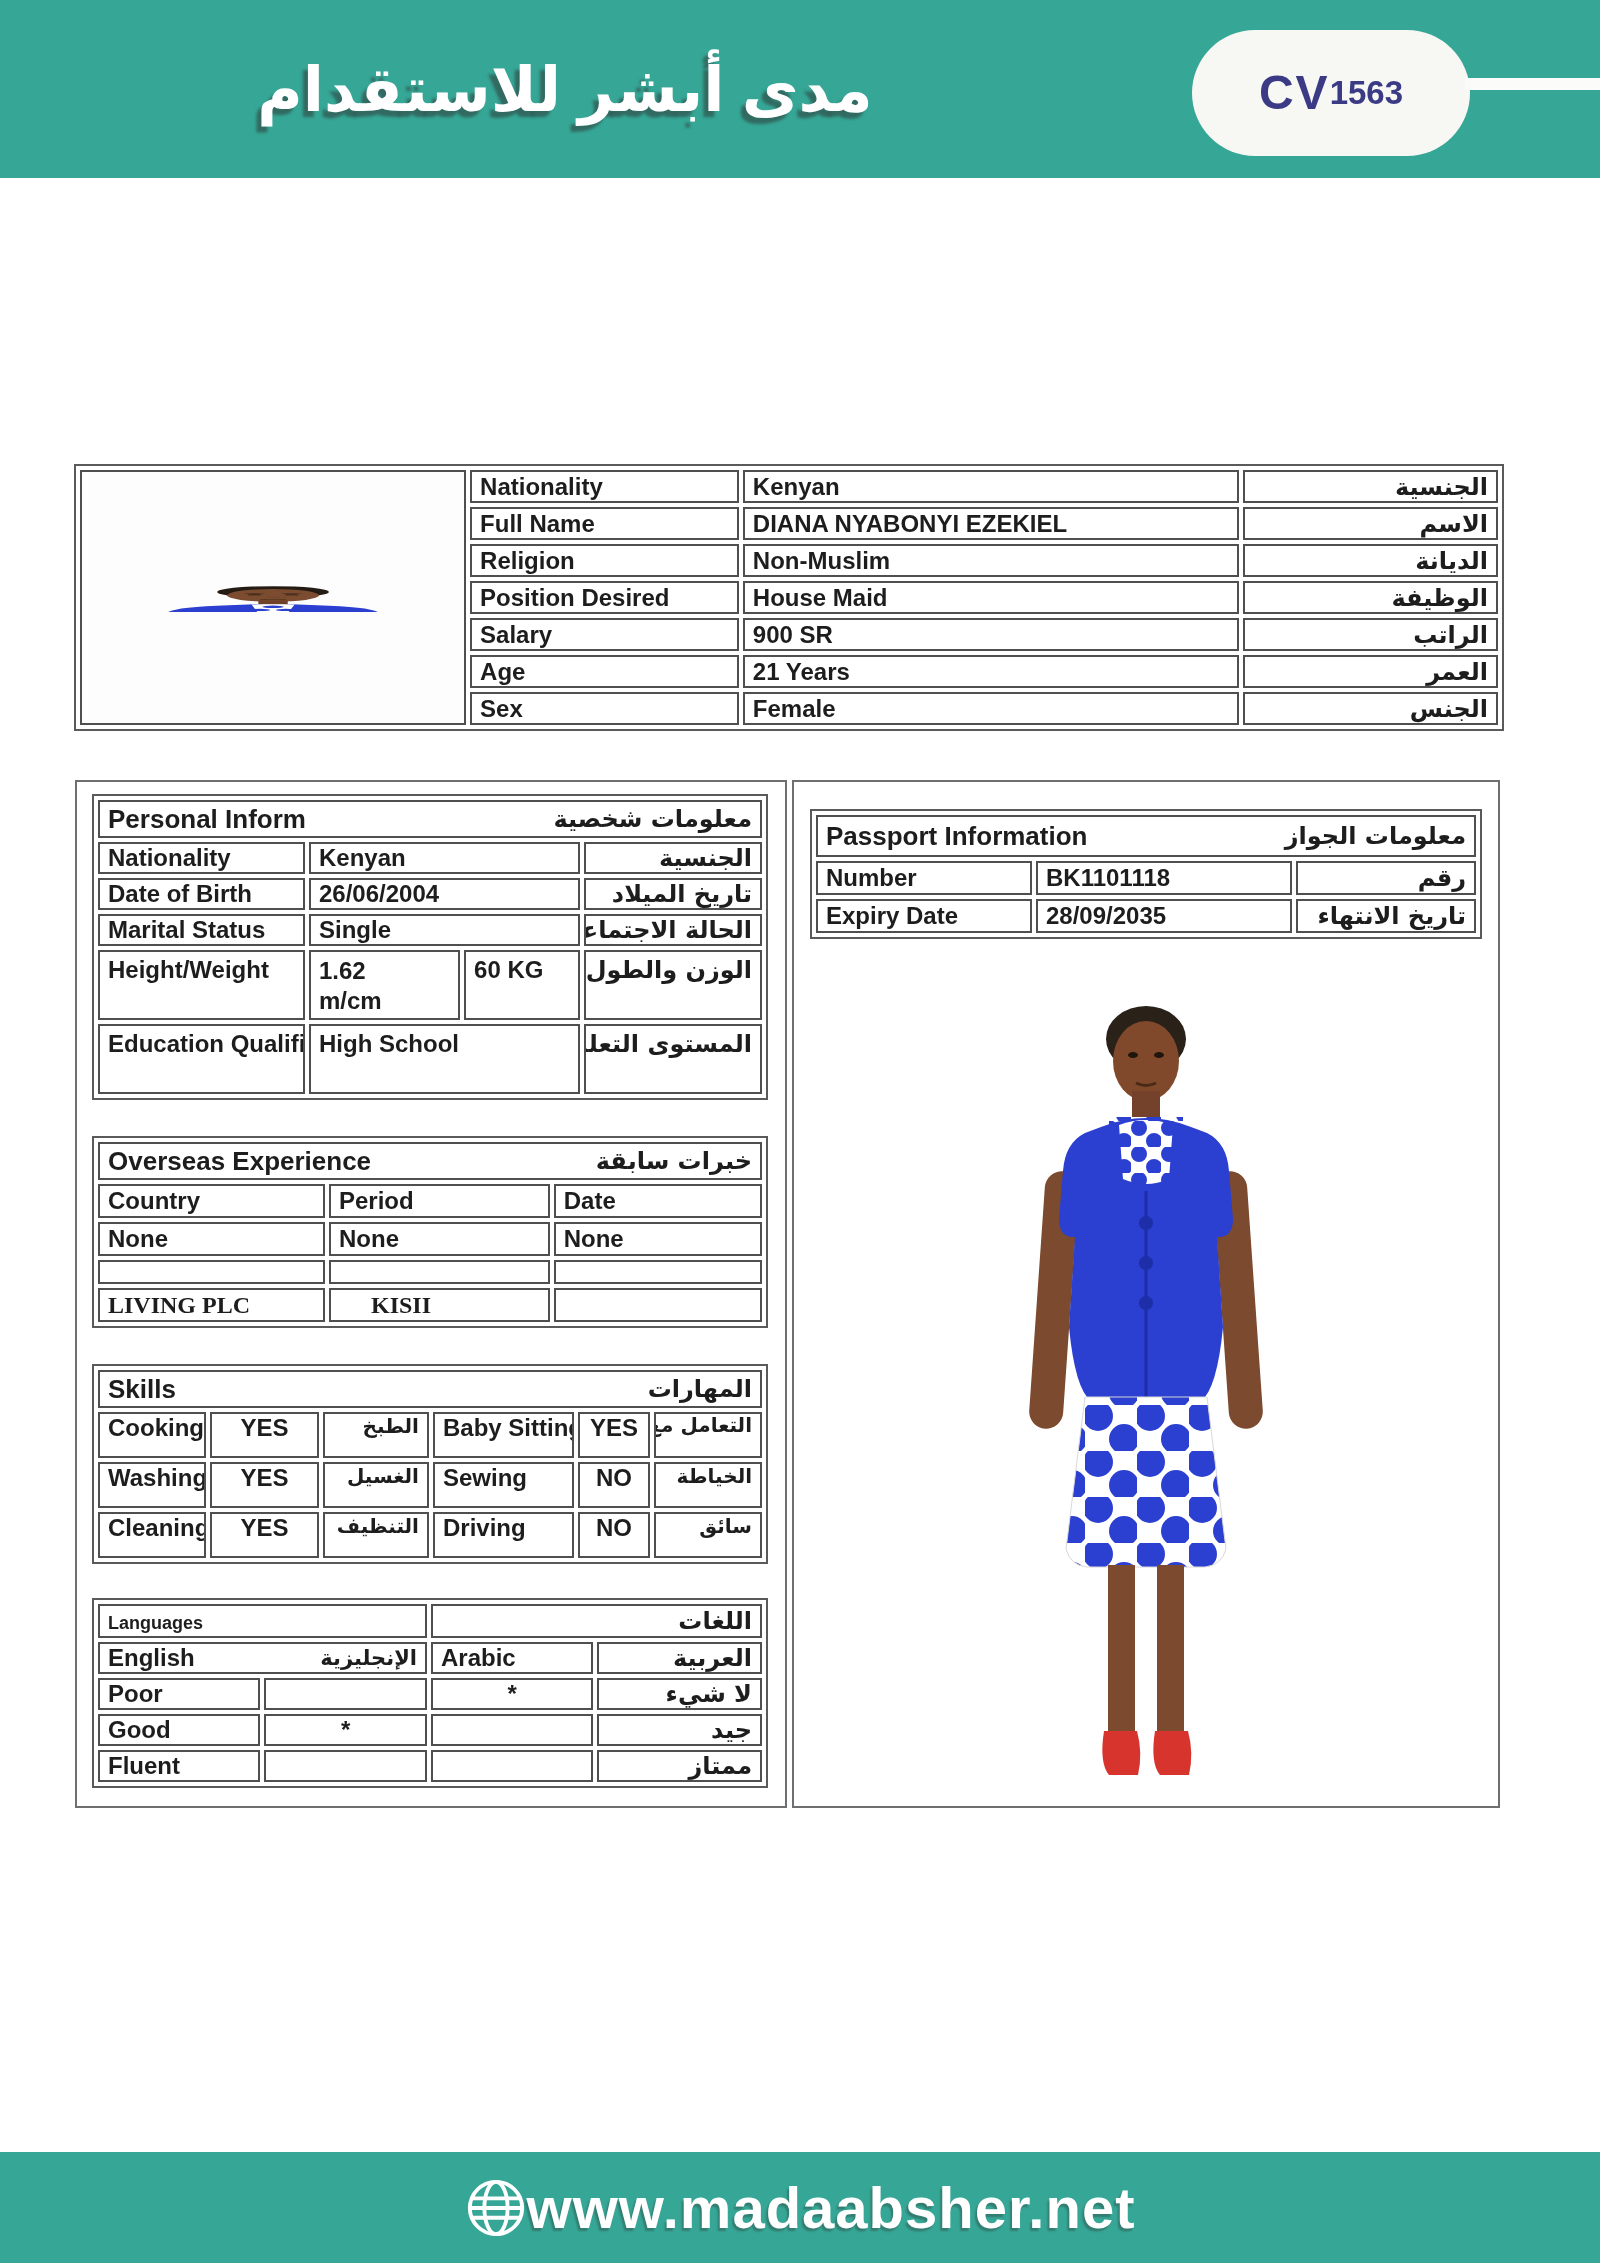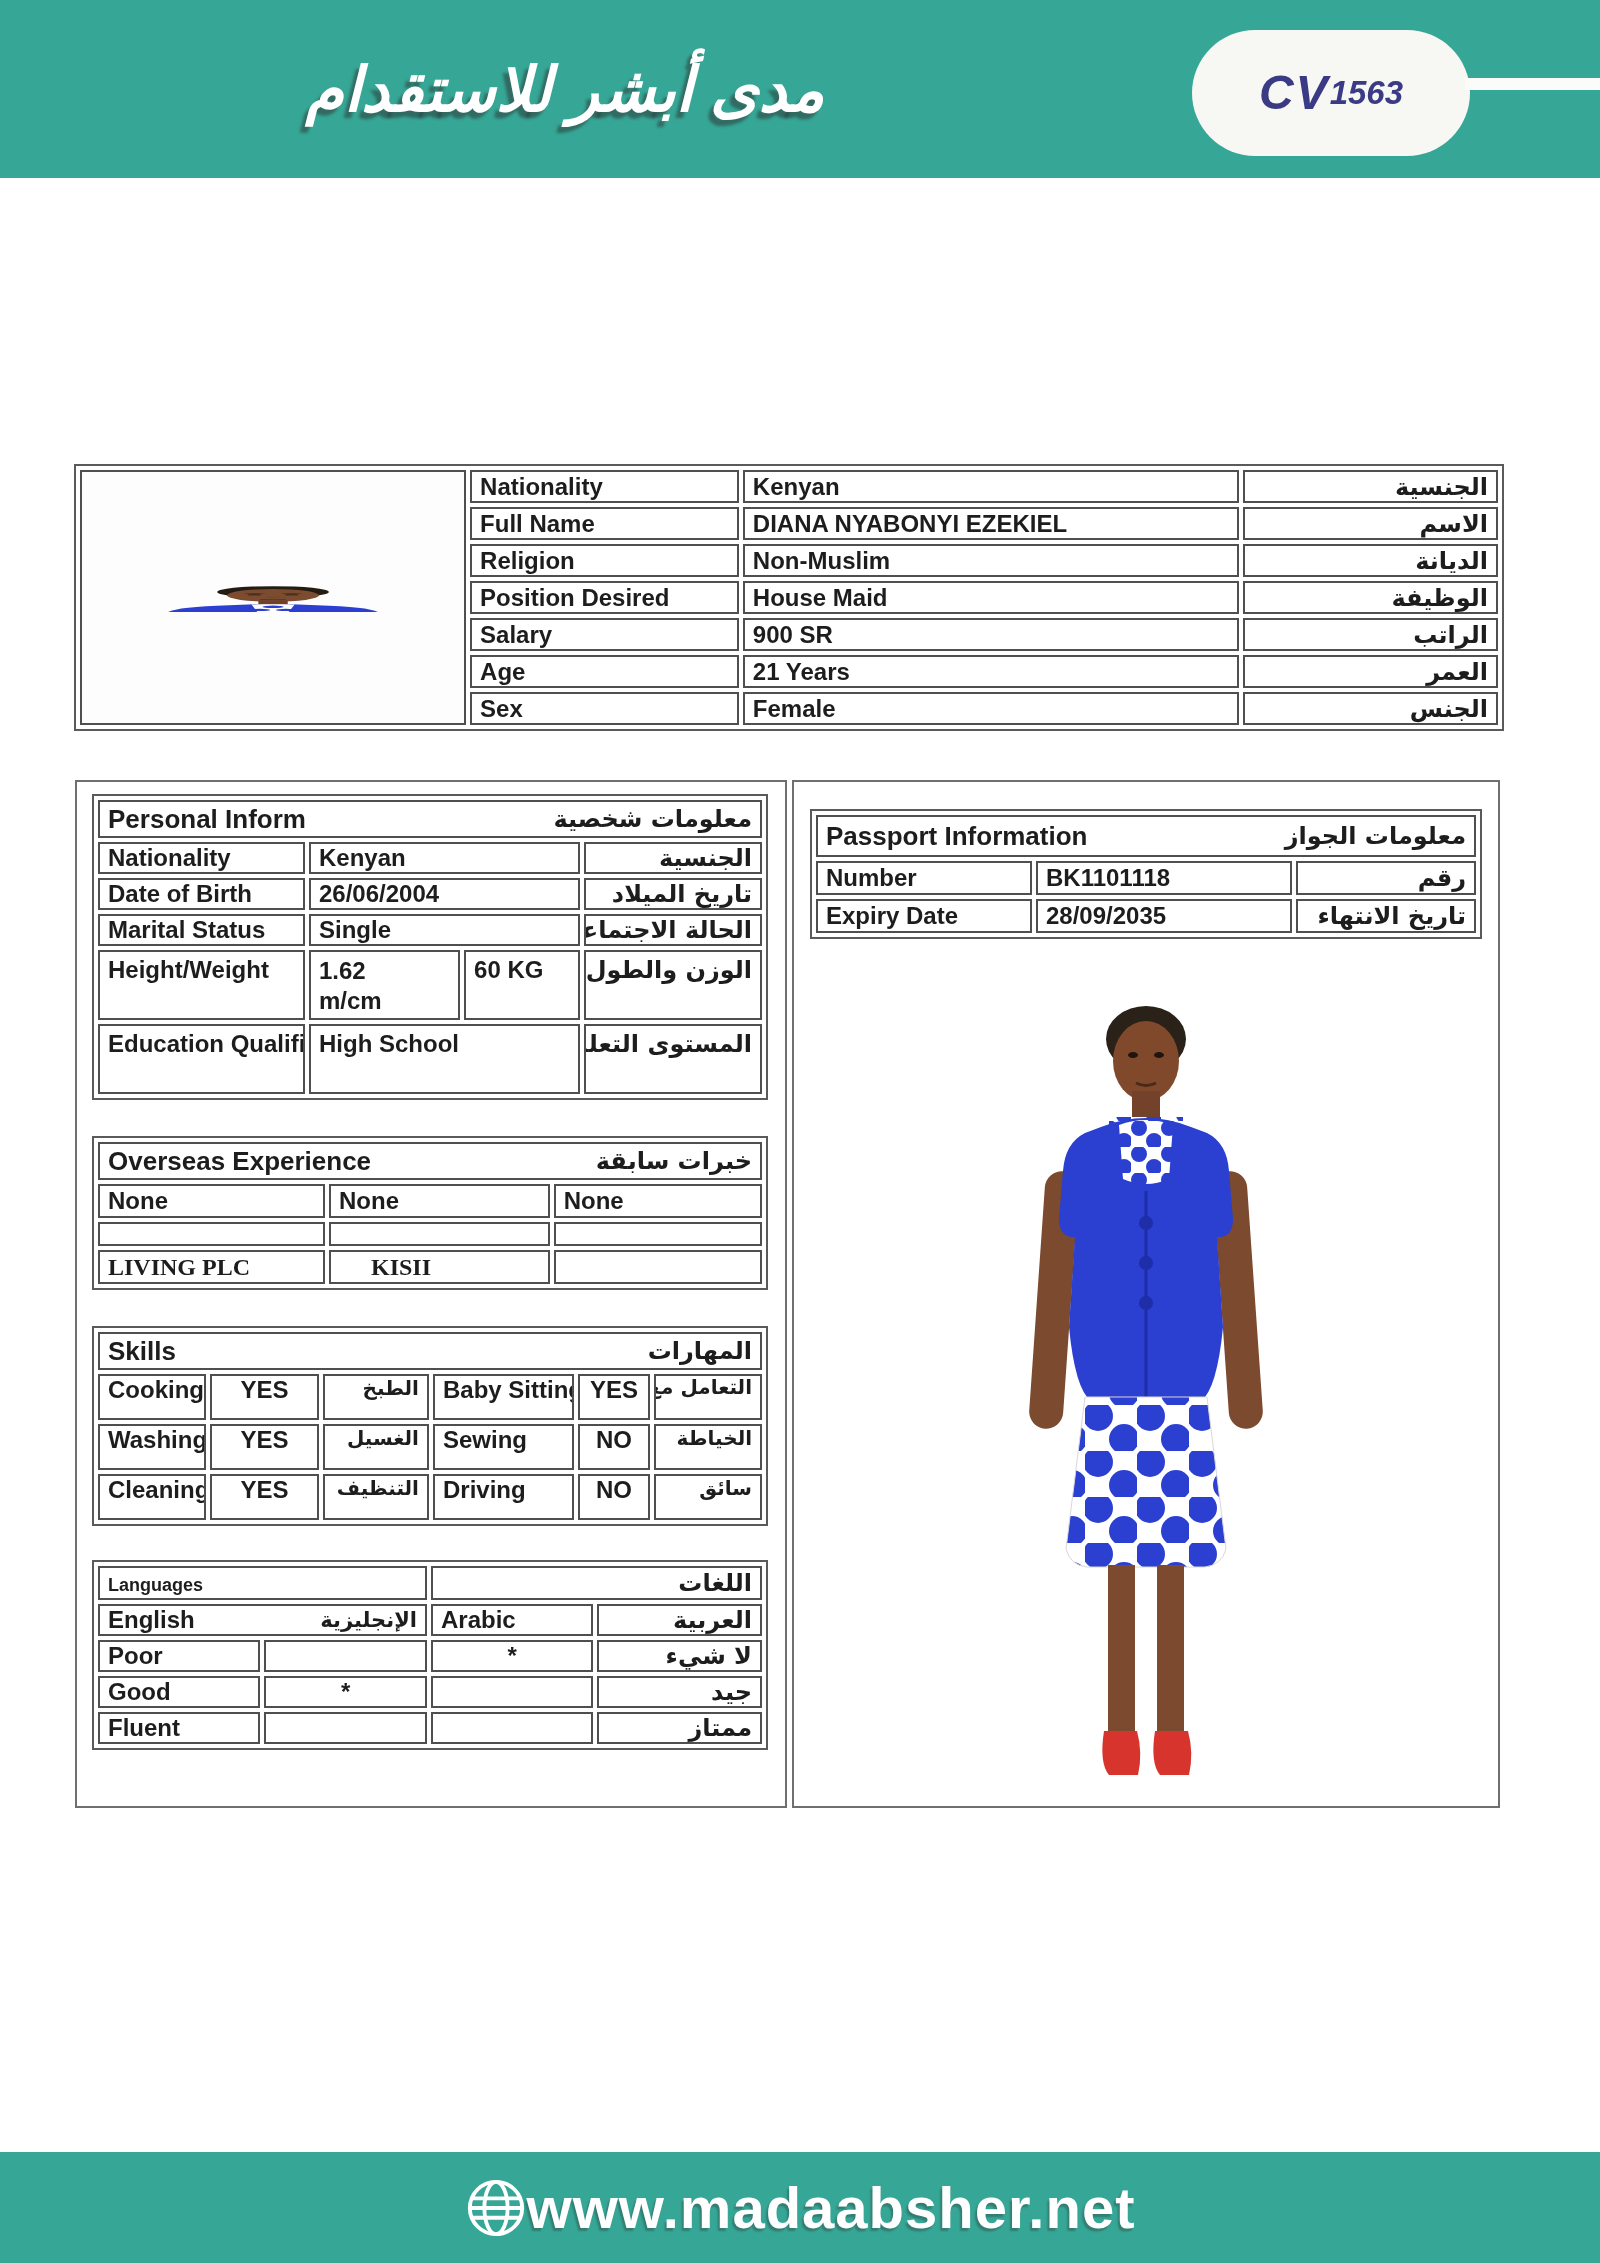--- a/index.html
+++ b/index.html
@@ -1,20 +1,20 @@
 <!DOCTYPE html>
 <html><head>
 <meta charset="utf-8">
 <style>
   html,body{margin:0;padding:0;background:#ffffff;}
   .page{position:relative;width:1600px;height:2263px;background:#ffffff;overflow:hidden;
         font-family:"Liberation Sans","DejaVu Sans",sans-serif;color:#1d1d1d;}
 
   
-  .banner{position:absolute;left:0;top:0;width:1600px;height:178px;background:#36a796;font-style:italic;}
+  .banner{position:absolute;left:0;top:0;width:1600px;height:178px;background:#36a796;}
   .banner-title{position:absolute;left:240px;top:20px;width:650px;height:138px;
       display:flex;align-items:center;justify-content:center;
       font-size:62px;font-weight:bold;color:#ffffff;direction:rtl;
       text-shadow:-5px 6px 3px rgba(45,45,45,0.50);letter-spacing:1px;}
   .cv-pill{position:absolute;left:1192px;top:30px;width:278px;height:126px;border-radius:64px;
       background:#f7f7f4;display:flex;align-items:center;justify-content:center;}
   .cv-pill .cv-label{font-size:48px;font-weight:bold;color:#3b3a85;line-height:48px;letter-spacing:2px;}
   .cv-pill .cv-number{font-size:33px;font-weight:bold;color:#3b3a85;line-height:36px;}
   .pill-line{position:absolute;left:1465px;top:78px;width:135px;height:12px;background:#fbfbf9;}
 
@@ -218,20 +218,25 @@
       <tbody>
         <tr class="sec-hdr">
           <td colspan="3">
               <div class="sec-flex">
             <span class="en">Overseas Experience</span>
             <span class="arr">خبرات سابقة</span>
           </div>
             </td>
         </tr>
         <tr>
+          <td class="lbl">Country</td>
+          <td class="lbl">Period</td>
+          <td class="lbl">Date</td>
+        </tr>
+        <tr>
           <td>None</td>
           <td>None</td>
           <td>None</td>
         </tr>
         <tr class="empty-row">
           <td></td>
           <td></td>
           <td></td>
         </tr>
         <tr>

